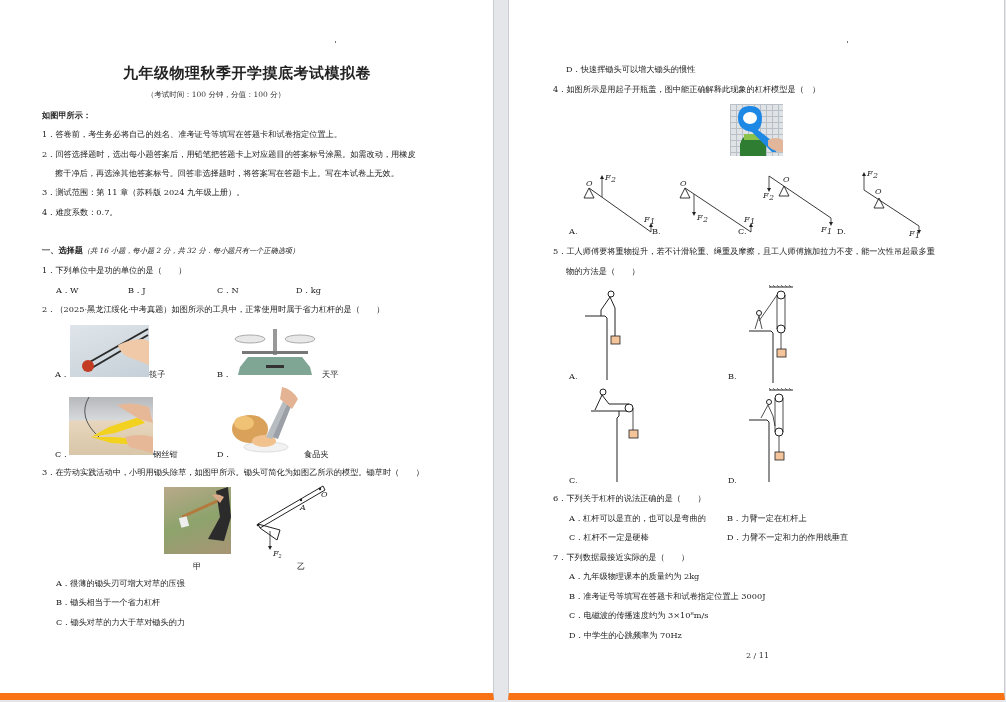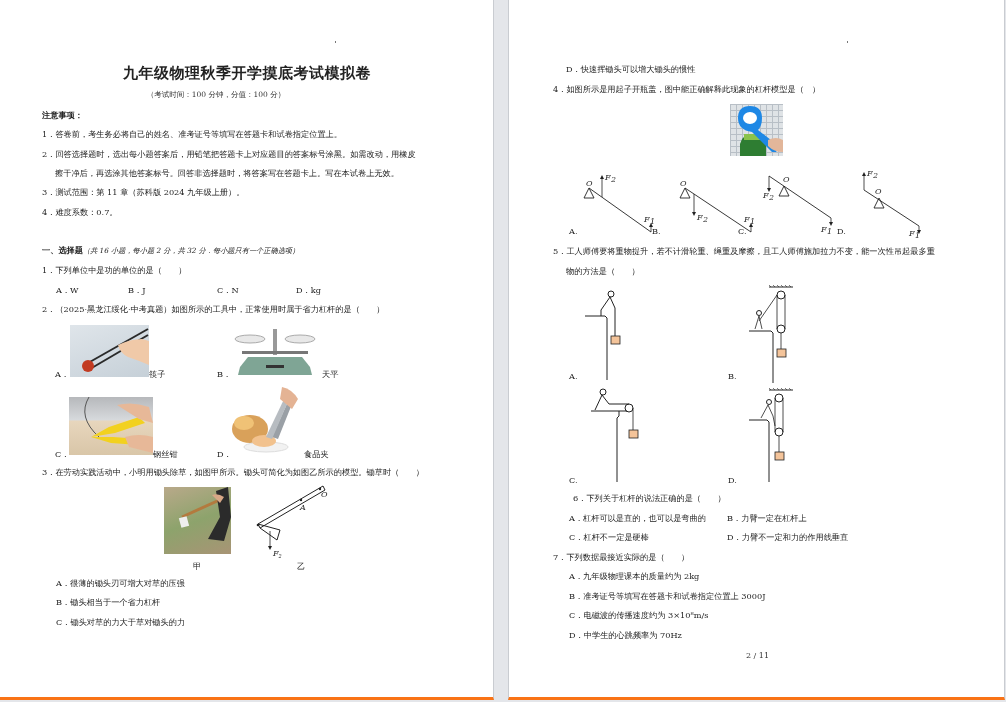--- a/index.html
+++ b/index.html
@@ -1,20 +1,20 @@
 <!DOCTYPE html>
 <html><head>
 <meta charset="utf-8">
 <style>
   * { box-sizing: border-box; margin: 0; padding: 0; }
   html, body { width: 1006px; height: 702px; overflow: hidden; background: #e4e6ea; }
   body { position: relative; font-family: "DejaVu Serif", "Liberation Serif", serif; color: #222; }
   .page {
     position: absolute; top: 0; height: 700px; background: #fff;
-    border-right: 1px solid #c9ccd1; border-bottom: 3px solid #f97316;
+    border-right: 1px solid #c9ccd1; border-bottom: 7px solid #f97316;
     overflow: hidden;
   }
   #page1 { left: 0; width: 494px; }
   #page2 { left: 508px; width: 497px; border-left: 1px solid #c9ccd1; }
   .abs { position: absolute; white-space: nowrap; }
   .t { font-size: 8.2px; line-height: 10px; }
   .title { font-size: 15px; font-weight: bold; font-family: "DejaVu Sans", "Liberation Sans", sans-serif; letter-spacing: 0.5px; }
   .sub { font-size: 7.5px; color: #333; }
   .bold { font-weight: bold; font-family: "DejaVu Sans", "Liberation Sans", sans-serif; }
   .sec-note { font-style: italic; font-size: 7.2px; }
@@ -26,21 +26,21 @@
 </style>
 </head>
 <body>
 
 <div id="page1" class="page">
   <div class="dot" style="left:335px;top:41px;"></div>
 
   <div class="abs title" style="left:0;width:494px;text-align:center;top:64px;">九年级物理秋季开学摸底考试模拟卷</div>
   <div class="abs sub" style="left:0;width:432px;text-align:center;top:90px;">（考试时间：100 分钟，分值：100 分）</div>
 
-  <div class="abs t bold" style="left:42px;top:110px;">注意事项：</div>
+  <div class="abs t bold" style="left:42px;top:110px;">如图甲所示：</div>
   <div class="abs t" style="left:42px;top:129px;">1．答卷前，考生务必将自己的姓名、准考证号等填写在答题卡和试卷指定位置上。</div>
   <div class="abs t" style="left:42px;top:149px;">2．回答选择题时，选出每小题答案后，用铅笔把答题卡上对应题目的答案标号涂黑。如需改动，用橡皮</div>
   <div class="abs t" style="left:55px;top:168px;">擦干净后，再选涂其他答案标号。回答非选择题时，将答案写在答题卡上。写在本试卷上无效。</div>
   <div class="abs t" style="left:42px;top:187px;">3．测试范围：第 11 章（苏科版 2024 九年级上册）。</div>
   <div class="abs t" style="left:42px;top:207px;">4．难度系数：0.7。</div>
 
   <div class="abs t" style="left:42px;top:245px;">
     <span class="bold">一、选择题</span><span class="sec-note">（共 16 小题，每小题 2 分，共 32 分．每小题只有一个正确选项）</span>
   </div>
 
@@ -276,21 +276,21 @@
       <circle cx="20" cy="16" r="2.5" fill="none" stroke="#222"></circle>
       <path d="M19 19 L12 32 M19 19 L24 30 L26 40" stroke="#222" fill="none" stroke-width="0.8"></path>
       <line x1="0" y1="34" x2="18" y2="34" stroke="#222" stroke-width="1"></line>
       <path d="M18 34 L20 36 L20 96" stroke="#222" fill="none" stroke-width="1"></path>
       <line x1="30" y1="50" x2="30" y2="66" stroke="#222" stroke-width="0.8"></line>
       <rect x="26" y="66" width="9" height="8" fill="#f4c49a" stroke="#222" stroke-width="0.8"></rect>
     </svg>
   </div>
   <div class="abs t" style="left:219px;top:475px;">D.</div>
 
-  <div class="abs t" style="left:44px;top:493px;margin-left:20px;">6．下列关于杠杆的说法正确的是（　　）</div>
+  <div class="abs t" style="left:44px;top:493px;">6．下列关于杠杆的说法正确的是（　　）</div>
   <div class="abs t" style="left:60px;top:513px;">A．杠杆可以是直的，也可以是弯曲的</div>
   <div class="abs t" style="left:218px;top:513px;">B．力臂一定在杠杆上</div>
   <div class="abs t" style="left:60px;top:532px;">C．杠杆不一定是硬棒</div>
   <div class="abs t" style="left:218px;top:532px;">D．力臂不一定和力的作用线垂直</div>
 
   <div class="abs t" style="left:44px;top:552px;">7．下列数据最接近实际的是（　　）</div>
   <div class="abs t" style="left:60px;top:571px;">A．九年级物理课本的质量约为 2kg</div>
   <div class="abs t" style="left:60px;top:591px;">B．准考证号等填写在答题卡和试卷指定位置上 3000J</div>
   <div class="abs t" style="left:60px;top:610px;">C．电磁波的传播速度约为 3×10⁸m/s</div>
   <div class="abs t" style="left:60px;top:630px;">D．中学生的心跳频率为 70Hz</div>

